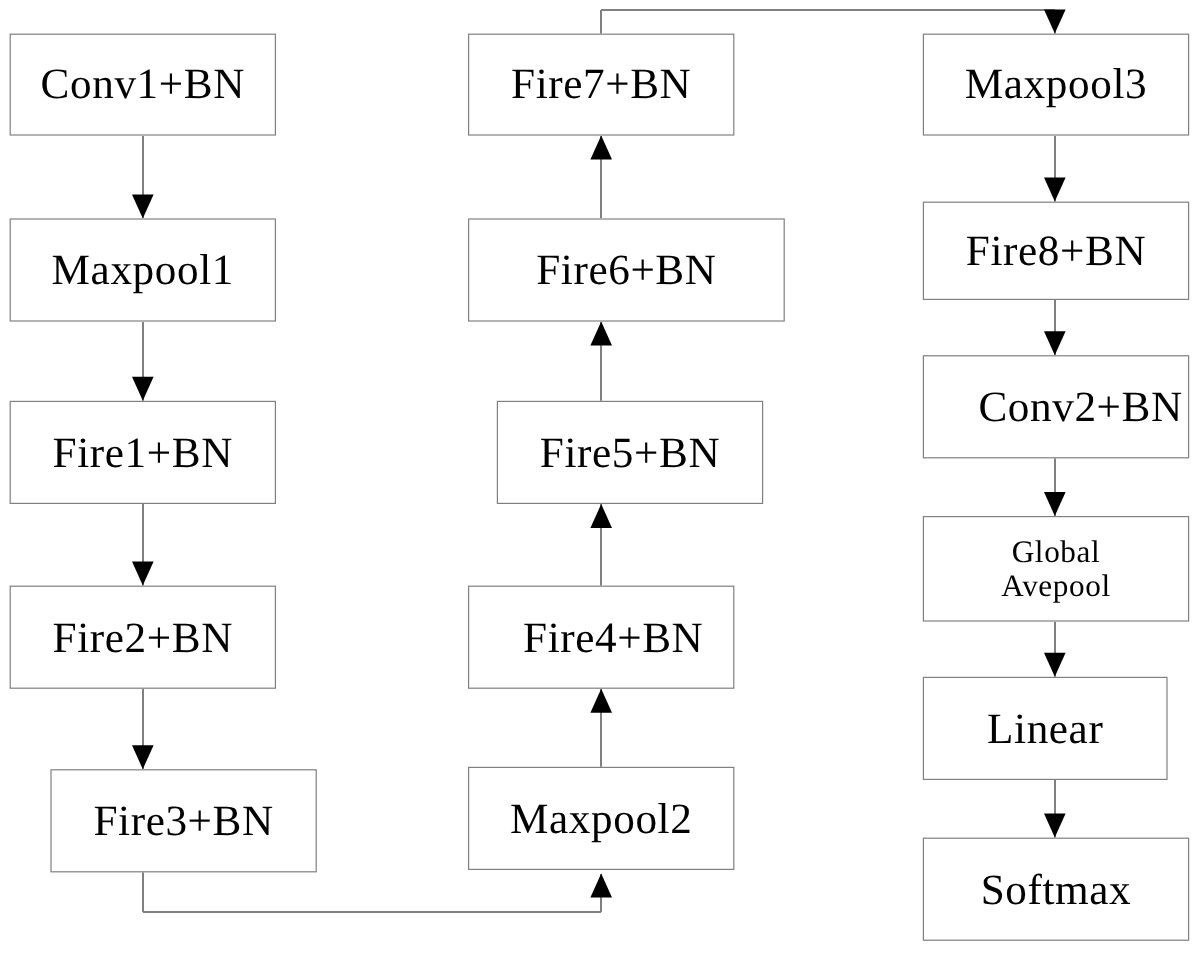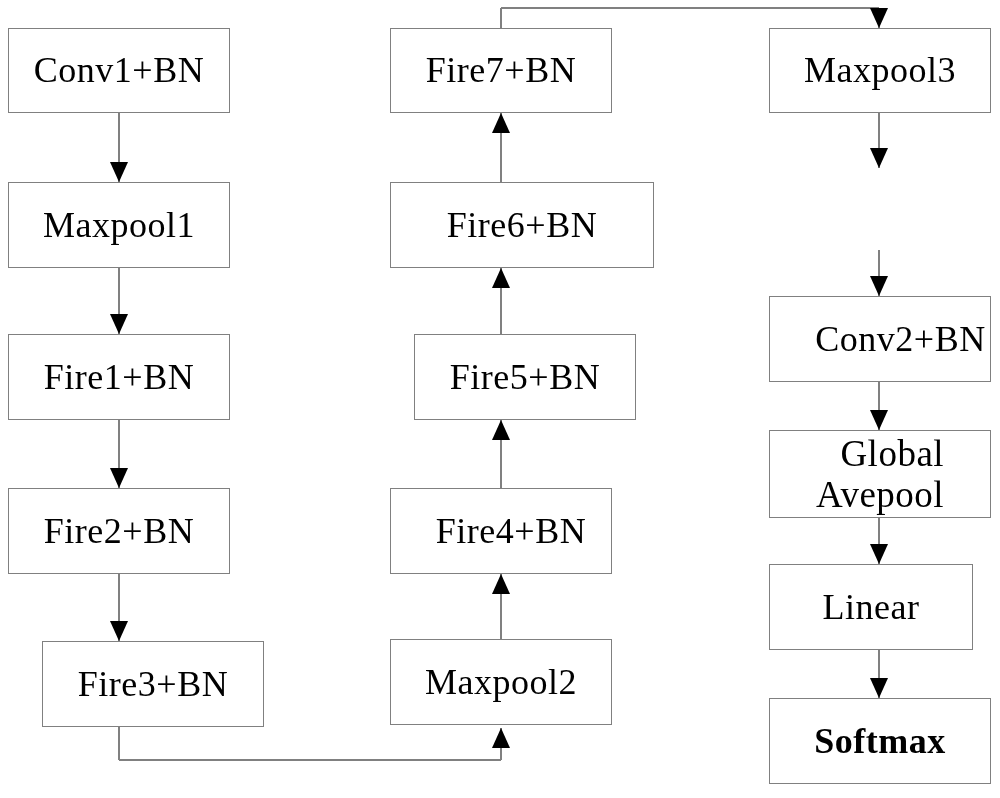--- a/index.html
+++ b/index.html
@@ -27,31 +27,31 @@
     pointer-events: none;
   }
   .node {
     position: absolute;
     box-sizing: border-box;
     border: 1.6px solid #808080;
     background: #ffffff;
     display: flex;
     align-items: center;
     justify-content: center;
-    text-align: right;
+    text-align: center;
     color: #000000;
     font-family: "Liberation Serif", "DejaVu Serif", serif;
     font-size: 36px;
     line-height: 1.02;
     letter-spacing: 0.5px;
     white-space: pre-line;
     z-index: 2;
   }
   .node.two-line {
-    font-size: 37px;
+    font-size: 26px;
     line-height: 1.12;
   }
 </style>
 </head>
 <body>
 
 <div id="canvas">
   <svg id="edge-layer" viewBox="0 0 1000 798" width="1000" height="798" xmlns="http://www.w3.org/2000/svg">
       <g>
         <line x1="119" y1="113" x2="119" y2="182" stroke="#808080" stroke-width="1.6" shape-rendering="crispEdges"></line>
@@ -122,18 +122,19 @@
     <div class="node" style="left: 8px; top: 182px; width: 222px; height: 86px;">Maxpool1</div>
     <div class="node" style="left: 8px; top: 334px; width: 222px; height: 86px;">Fire1+BN</div>
     <div class="node" style="left: 8px; top: 488px; width: 222px; height: 86px;">Fire2+BN</div>
     <div class="node" style="left: 8px; top: 641px; width: 222px; height: 86px; margin-left: 34px;">Fire3+BN</div>
     <div class="node" style="left: 390px; top: 28px; width: 222px; height: 85px;">Fire7+BN</div>
     <div class="node" style="left: 390px; top: 182px; width: 264px; height: 86px;">Fire6+BN</div>
     <div class="node" style="left: 390px; top: 334px; width: 222px; height: 86px; margin-left: 24px;">Fire5+BN</div>
     <div class="node" style="left: 390px; top: 488px; width: 222px; height: 86px; padding-left: 20px;">Fire4+BN</div>
     <div class="node" style="left: 390px; top: 639px; width: 222px; height: 86px;">Maxpool2</div>
     <div class="node" style="left: 769px; top: 28px; width: 222px; height: 85px;">Maxpool3</div>
+    <div class="node" style="left: 769px; top: 168px; width: 222px; height: 82px;">Fire8+BN</div>
     <div class="node" style="left: 769px; top: 296px; width: 222px; height: 86px; padding-left: 41px;">Conv2+BN</div>
     <div class="node two-line" style="left: 769px; top: 430px; width: 222px; height: 88px;">Global
 Avepool</div>
     <div class="node" style="left: 769px; top: 564px; width: 204px; height: 86px;">Linear</div>
-    <div class="node" style="left: 769px; top: 698px; width: 222px; height: 86px; font-weight: bold;">Softmax</div>
+    <div class="node" style="left: 769px; top: 698px; width: 222px; height: 86px;">Softmax</div>
   </div>
 
 </body></html>

